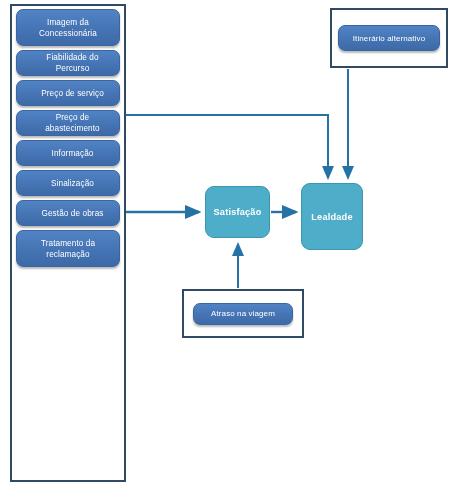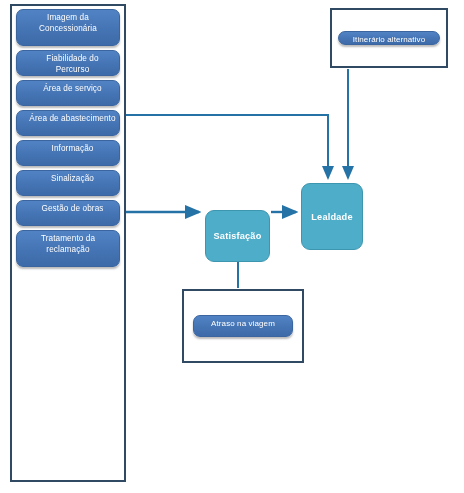--- a/index.html
+++ b/index.html
@@ -53,21 +53,21 @@
     width: 104px;
     border-radius: 7px;
     background: linear-gradient(180deg, #5183c4 0%, #4574b4 55%, #3d6aa8 100%);
     border: 1px solid #3a659f;
     box-shadow: 0 2px 2px rgba(60,60,60,0.35);
     color: #ffffff;
     font-size: 8.2px;
     line-height: 11px;
     font-weight: 400;
     display: flex;
-    align-items: flex-start;
+    align-items: center;
     justify-content: center;
     text-align: center;
     padding: 2px 3px;
     letter-spacing: 0.1px;
   }
   .blue-box.h1 { height: 26px; padding-left: 12px; }
   .blue-box.h2 { height: 37px; }
 
   
   .teal-box {
@@ -84,50 +84,49 @@
     justify-content: center;
     text-align: center;
     z-index: 3;
     letter-spacing: 0.2px;
   }
   #box-satisfacao {
     left: 205px;
     top: 186px;
     width: 65px;
     height: 52px;
-    margin-top: 24px;
   }
   #box-lealdade {
     left: 301px;
     top: 183px;
     width: 62px;
     height: 67px;
   }
 
   
   #itinerario-frame {
     left: 330px;
     top: 8px;
     width: 118px;
     height: 60px;
     display: flex;
     align-items: center;
     justify-content: center;
   }
   #itinerario-frame .blue-box {
     width: 102px;
-    height: 14px;
+    height: 26px;
     margin: 0;
     font-size: 8px;
   }
   #atraso-frame {
     left: 182px;
     top: 289px;
     width: 122px;
-    height: 74px;
+    height: 49px;
     display: flex;
     align-items: center;
     justify-content: center;
   }
   #atraso-frame .blue-box {
     width: 100px;
     height: 22px;
     margin: 0;
     font-size: 8px;
   }
@@ -159,25 +158,25 @@
 
     <div class="blue-box h2">
       <span>Imagem da Concessionária</span>
     </div>
 
     <div class="blue-box h1">
       <span>Fiabilidade do Percurso</span>
     </div>
 
     <div class="blue-box h1">
-      <span>Área de serviço</span>
-    </div>
-
-    <div class="blue-box h1">
-      <span>Área de abastecimento</span>
+      <span>Preço de serviço</span>
+    </div>
+
+    <div class="blue-box h1">
+      <span>Preço de abastecimento</span>
     </div>
 
 
     <div class="blue-box h1">
       <span>Informação</span>
     </div>
 
     <div class="blue-box h1">
       <span>Sinalização</span>
     </div>

